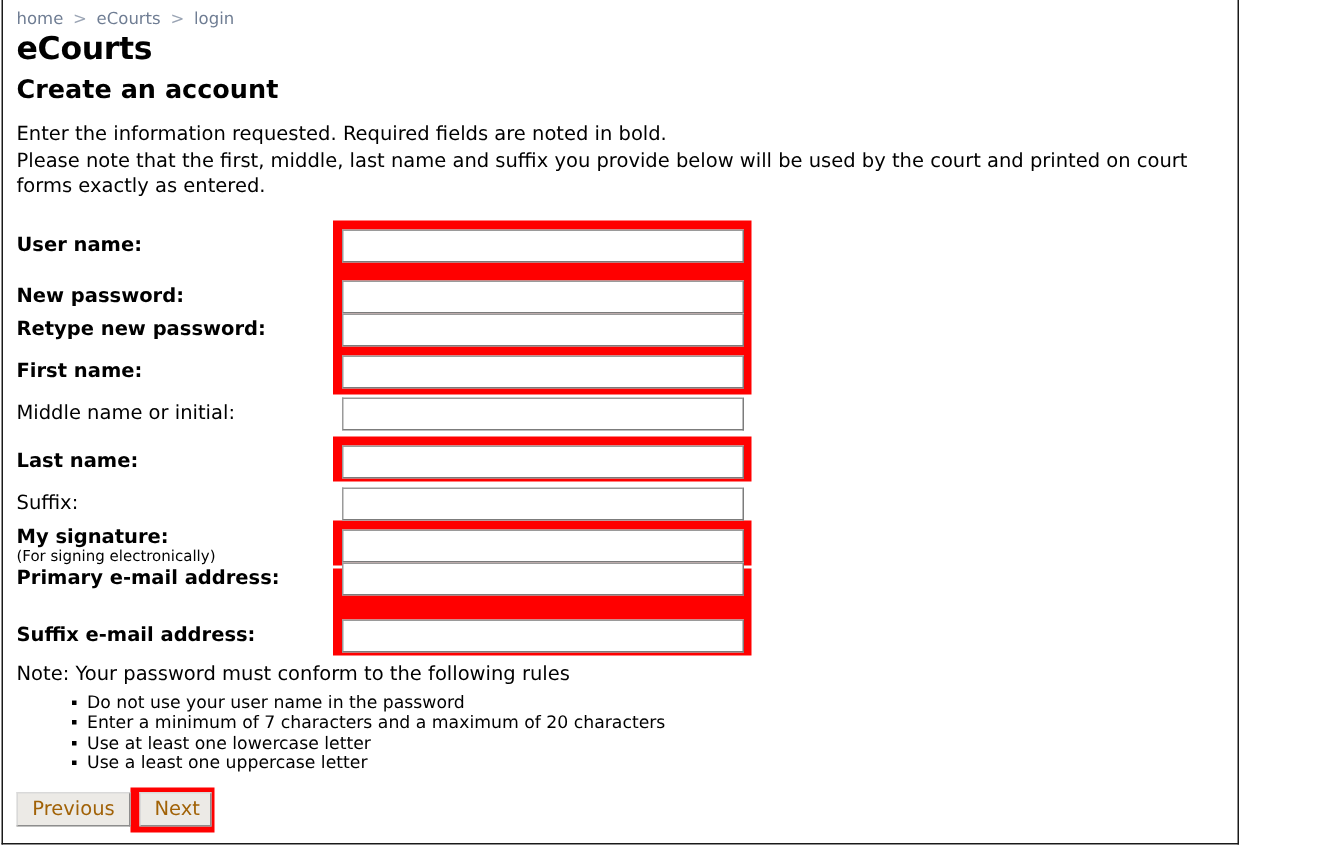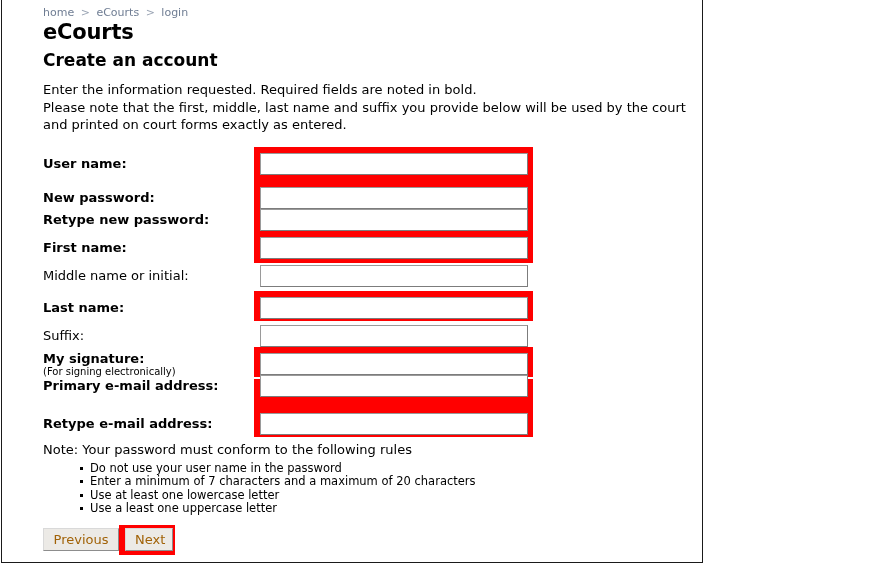--- a/index.html
+++ b/index.html
@@ -13,27 +13,26 @@
     height: 565px;
     font-family: "DejaVu Sans", sans-serif;
     overflow: hidden;
   }
 
   
   #page-frame {
     position: absolute;
     left: 1px;
     top: 0px;
-    width: 702px;
+    width: 825px;
     height: 563px;
     border: 1px solid #1a1a1a;
     border-top: none;
     background: #ffffff;
     overflow: hidden;
-    padding-left: 32px;
   }
 
   
   #breadcrumb {
     padding: 6px 0 0 9px;
     font-size: 11px;
     line-height: 13px;
     color: #7a8699;
     white-space: nowrap;
   }
@@ -268,21 +267,21 @@
       </label>
       <input class="fld" type="text" value="" style="">
     </div>
 
     <div class="row" style="top:228px;">
       <label class="lbl req">Primary e-mail address:</label>
       <input class="fld" type="text" value="" style="">
     </div>
 
     <div class="row" style="top:266px;">
-      <label class="lbl req">Retype e-mail address:</label>
+      <label class="lbl req">Suffix e-mail address:</label>
       <input class="fld" type="text" value="" style="">
     </div>
 
   </div>
 
   <div id="note">Note: Your password must conform to the following rules</div>
   <ul id="rules">
     <li>Do not use your user name in the password</li>
     <li>Enter a minimum of 7 characters and a maximum of 20 characters</li>
     <li>Use at least one lowercase letter</li>

